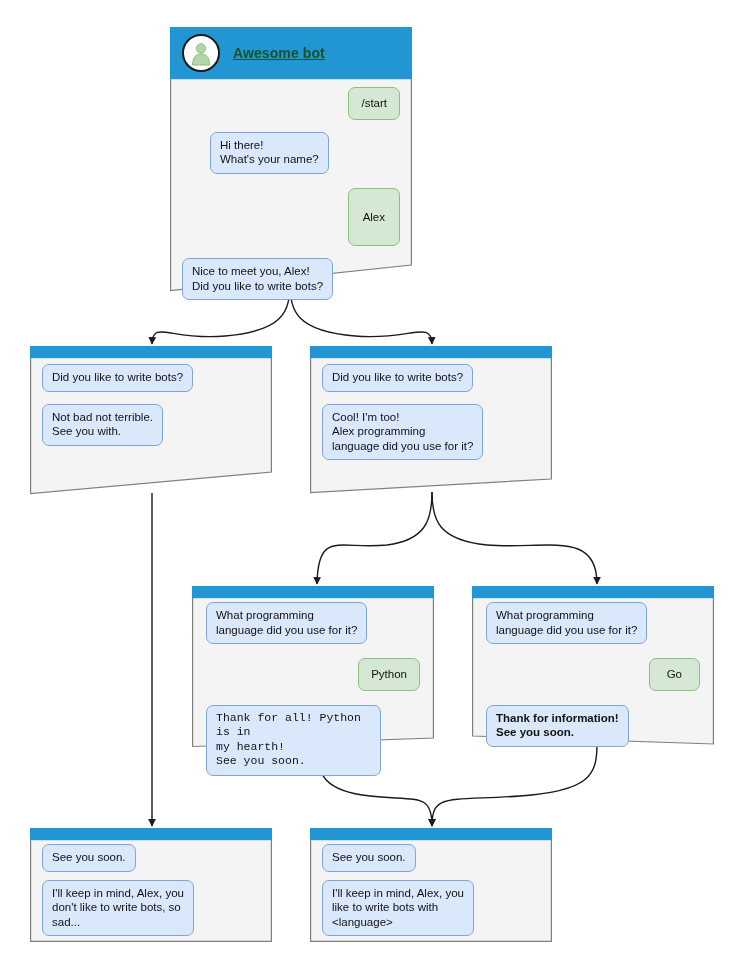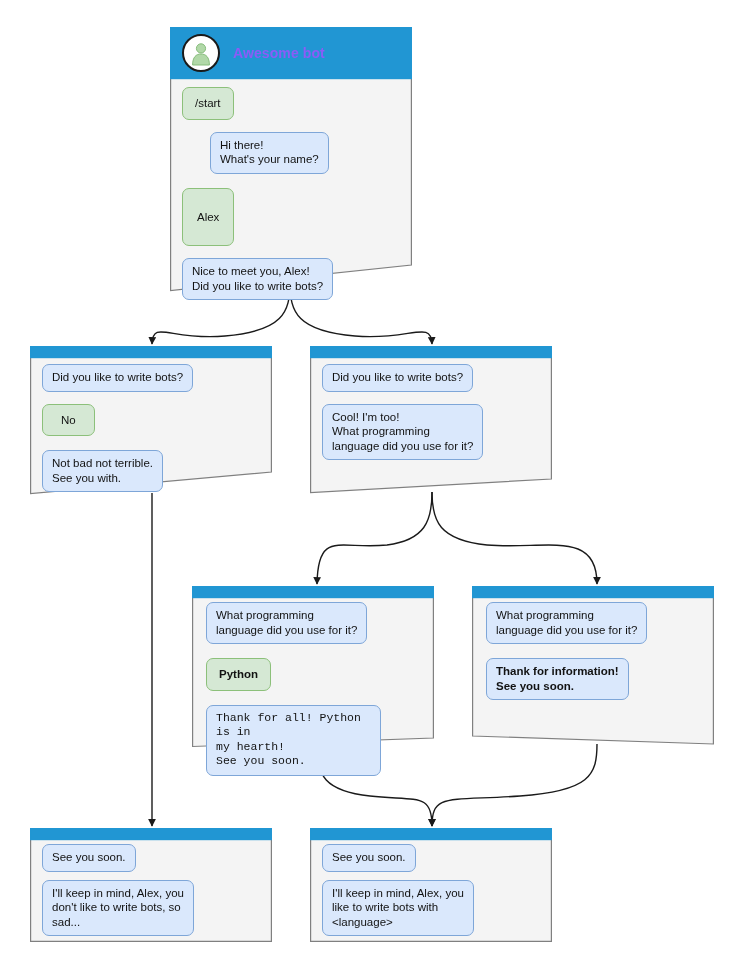--- a/index.html
+++ b/index.html
@@ -14,34 +14,35 @@
   .card{position:absolute;}
   .card-svg{position:absolute;left:0;top:0;overflow:visible;}
   .card-inner{position:absolute;left:0;top:0;right:0;}
 
   .card-header{
     position:absolute;left:0;top:0;
     display:flex;align-items:center;
     box-sizing:border-box;
   }
   .card-title{
-    color:#8b5cf6;font-weight:bold;letter-spacing:.1px;
+    color:#14532d;font-weight:bold;letter-spacing:.1px;
     white-space:nowrap;
+    text-decoration:underline;
   }
   .avatar{
     border-radius:50%;background:#ffffff;border:2px solid #1a1a1a;
     display:flex;align-items:center;justify-content:center;
     box-sizing:border-box;flex:none;
   }
   .avatar svg{display:block;}
 
   .msgs{position:absolute;left:0;right:0;}
   .row{display:flex;width:100%;box-sizing:border-box;}
   .row.bot{justify-content:flex-start;}
-  .row.user{}
+  .row.user{justify-content:flex-end;}
 
   .bubble{
     box-sizing:border-box;
     border-radius:7px;
     font-size:11.5px;line-height:14.5px;
     color:#121212;
     white-space:pre-line;
     padding:5px 9px 6px 9px;
     max-width:72%;
   }
@@ -119,62 +120,59 @@
   <div class="card" style="left:30px;top:346px;width:242px;height:148px;">
     <svg class="card-svg" width="242" height="150" viewBox="0 0 242 150">
       <path d="M 0.6,0.6 H 241.4 V 126 L 0.6,147.5 Z" fill="#f4f4f4" stroke="#808080" stroke-width="1.2"></path>
       <rect x="0.6" y="0.6" width="240.8" height="11" fill="#2196d3" stroke="#2196d3" stroke-width="1.2"></rect>
     </svg>
     <div class="card-inner">
       <div class="msgs" style="top:18px;padding:0 12px;">
         <div class="row bot" style="margin-bottom:12px;">
           <div class="bubble bot" style="max-width:80%;">Did you like to write bots?</div>
         </div>
-        <div class="row user" style="margin-bottom:14px;">
-          <div class="bubble user" style="padding:8px 18px;">No</div>
-        </div>
         <div class="row bot">
           <div class="bubble bot">Not bad not terrible.
 See you with.</div>
         </div>
       </div>
     </div>
   </div>
 
   <div class="card" style="left:310px;top:346px;width:242px;height:147px;">
     <svg class="card-svg" width="242" height="149" viewBox="0 0 242 149">
       <path d="M 0.6,0.6 H 241.4 V 133 L 0.6,146.5 Z" fill="#f4f4f4" stroke="#808080" stroke-width="1.2"></path>
       <rect x="0.6" y="0.6" width="240.8" height="11" fill="#2196d3" stroke="#2196d3" stroke-width="1.2"></rect>
     </svg>
     <div class="card-inner">
       <div class="msgs" style="top:18px;padding:0 12px;">
         <div class="row bot" style="margin-bottom:12px;">
           <div class="bubble bot" style="max-width:80%;">Did you like to write bots?</div>
         </div>
         <div class="row bot">
           <div class="bubble bot" style="max-width:80%;">Cool! I'm too!
-What programming
+Alex programming
 language did you use for it?</div>
         </div>
       </div>
     </div>
   </div>
 
   <div class="card" style="left:192px;top:586px;width:242px;height:161px;">
     <svg class="card-svg" width="242" height="163" viewBox="0 0 242 163">
       <path d="M 0.6,0.6 H 241.4 V 152 L 0.6,160.5 Z" fill="#f4f4f4" stroke="#808080" stroke-width="1.2"></path>
       <rect x="0.6" y="0.6" width="240.8" height="11" fill="#2196d3" stroke="#2196d3" stroke-width="1.2"></rect>
     </svg>
     <div class="card-inner">
       <div class="msgs" style="top:16px;padding:0 14px;">
         <div class="row bot" style="margin-bottom:14px;">
           <div class="bubble bot" style="max-width:82%;">What programming
 language did you use for it?</div>
         </div>
-        <div class="row user" style="margin-bottom:14px;font-weight:bold;">
+        <div class="row user" style="margin-bottom:14px;">
           <div class="bubble user" style="padding:8px 12px;">Python</div>
         </div>
         <div class="row bot">
           <div class="bubble bot" style="max-width:82%;font-family:Liberation Mono, monospace;">Thank for all! Python is in
 my hearth!
 See you soon.</div>
         </div>
       </div>
     </div>
   </div>
@@ -183,20 +181,23 @@
     <svg class="card-svg" width="242" height="161" viewBox="0 0 242 161">
       <path d="M 0.6,0.6 H 241.4 V 158 L 0.6,150 Z" fill="#f4f4f4" stroke="#808080" stroke-width="1.2"></path>
       <rect x="0.6" y="0.6" width="240.8" height="11" fill="#2196d3" stroke="#2196d3" stroke-width="1.2"></rect>
     </svg>
     <div class="card-inner">
       <div class="msgs" style="top:16px;padding:0 14px;">
         <div class="row bot" style="margin-bottom:14px;">
           <div class="bubble bot" style="max-width:82%;">What programming
 language did you use for it?</div>
         </div>
+        <div class="row user" style="margin-bottom:14px;">
+          <div class="bubble user" style="padding:8px 17px;">Go</div>
+        </div>
         <div class="row bot">
           <div class="bubble bot" style="max-width:82%;font-weight:bold;">Thank for information!
 See you soon.</div>
         </div>
       </div>
     </div>
   </div>
 
   <div class="card" style="left:30px;top:828px;width:242px;height:114px;">
     <svg class="card-svg" width="242" height="116" viewBox="0 0 242 116">

